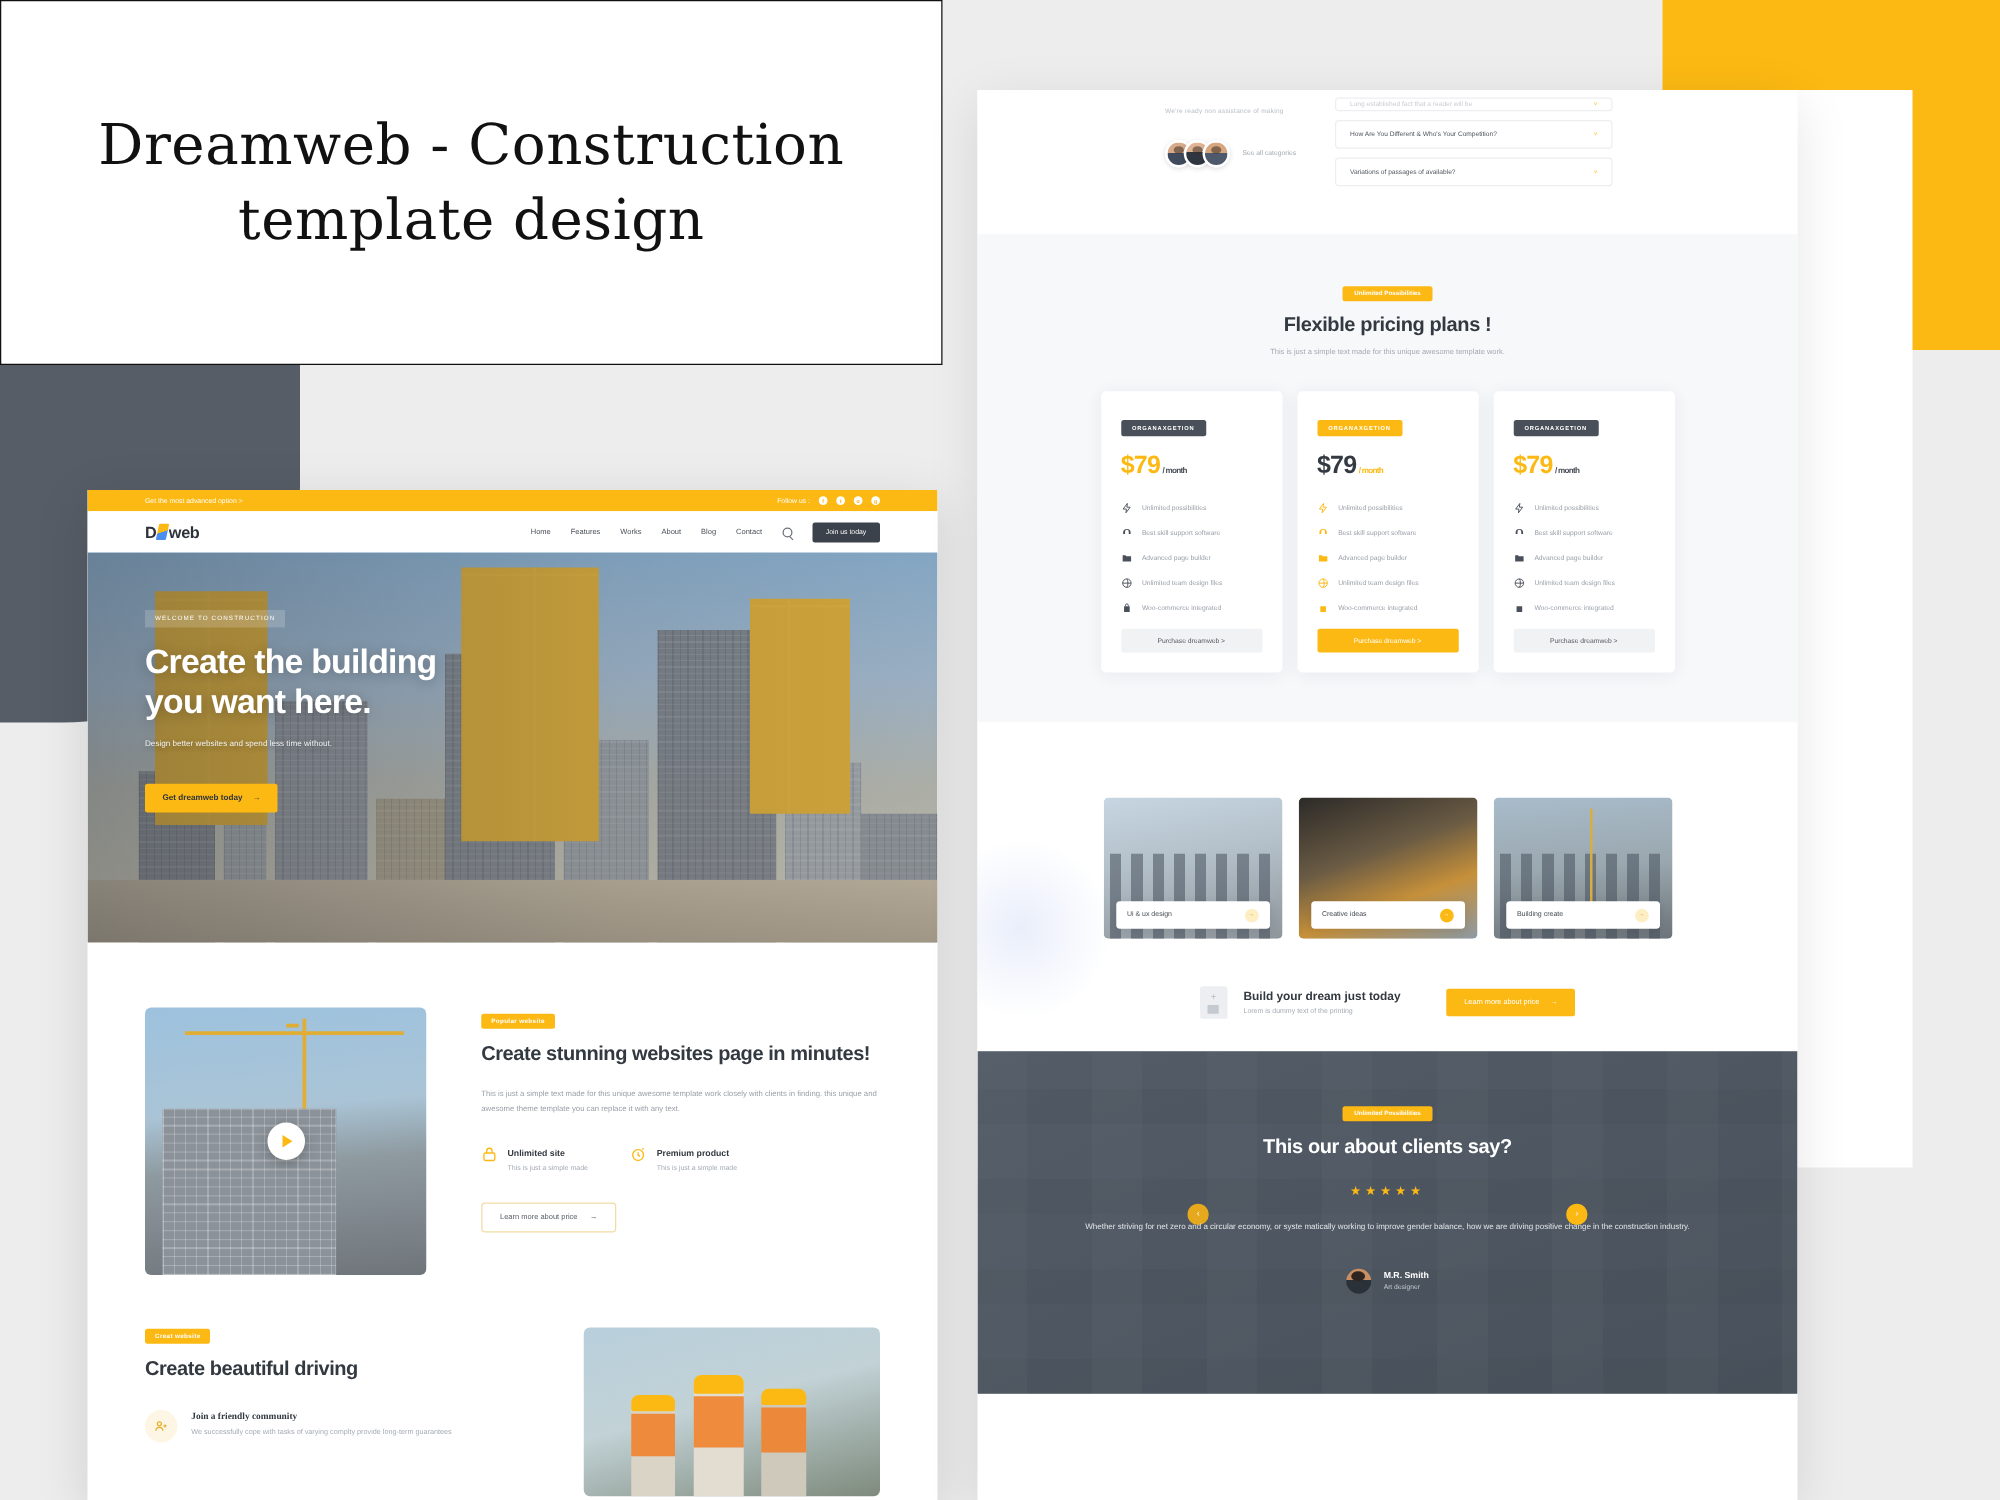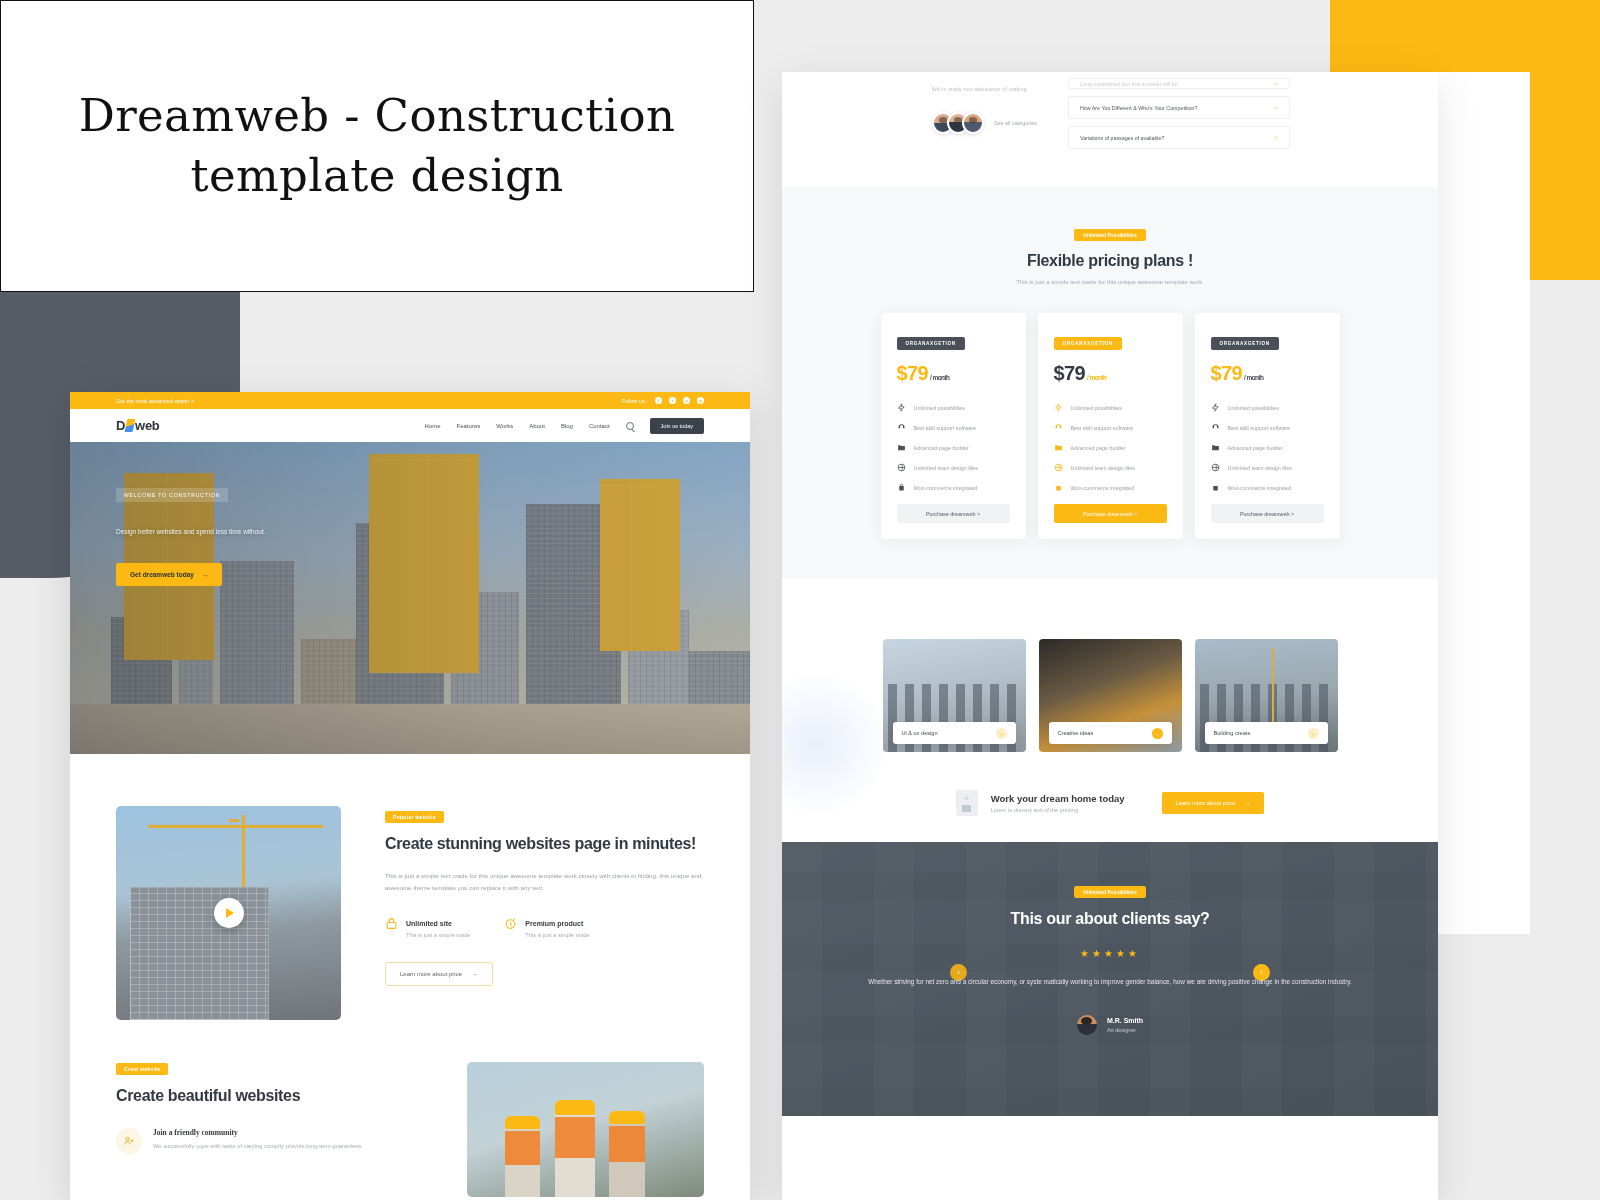--- a/index.html
+++ b/index.html
@@ -366,20 +366,24 @@
       <span class="jib" style="left:0;top:5px;width:110px;"></span>
     </div>
     <div class="crane" style="left:78%;top:12%;width:80px;height:55%;">
       <span class="mast" style="left:30px;top:0;height:100%;"></span>
       <span class="jib" style="left:0;top:5px;width:80px;"></span>
     </div>
     <div class="ground"></div>
     <div class="hero-dim"></div>
     <div class="hero-inner">
       <div class="eyebrow">WELCOME TO CONSTRUCTION</div>
+      <div class="hero-h1">
+        <div>Create the building</div>
+        <div>you want here.</div>
+      </div>
       <div class="hero-sub">Design better websites and spend less time without.</div>
       <div class="btn-hero">
         <span>Get dreamweb today</span>
         <span>→</span>
       </div>
     </div>
   </div>
 
   <div class="sec2">
     <div class="s2-img">
@@ -424,21 +428,21 @@
       <div class="btn-outline">
         <span>Learn more about price</span>
         <span>→</span>
       </div>
     </div>
   </div>
 
   <div class="sec3">
     <div class="s3-body">
       <span class="pill">Creat website</span>
-      <div class="h2">Create beautiful websites</div>
+      <div class="h2">Create beautiful driving</div>
       <div class="s3-item">
         <span class="s3-ic">
           <svg viewBox="0 0 24 24" width="12" height="12" fill="none" stroke="currentColor" stroke-width="2">
             <circle cx="9" cy="8" r="3.2"></circle>
               <path d="M3.5 19c0-3.3 2.5-5.4 5.5-5.4s5.5 2.1 5.5 5.4M18 9v5M15.5 11.5h5"></path>
           </svg>
         </span>
         <span>
           <div class="s3-t">Join a friendly community</div>
           <div class="s3-s">We successfully cope with tasks of varying complty provide long-term guarantees</div>
@@ -649,21 +653,21 @@
         <span class="wlabel">
           <span>Building create</span>
           <span class="warrow pale">→</span>
         </span>
       </div>
     </div>
 
     <div class="cta">
       <span class="cta-ic"></span>
       <span>
-        <div class="cta-t">Work your dream home today</div>
+        <div class="cta-t">Build your dream just today</div>
         <div class="cta-s">Lorem is dummy text of the printing</div>
       </span>
       <span class="cta-btn">
         <span>Learn more about price</span>
         <span>→</span>
       </span>
     </div>
   </div>
 
   <div class="r-testi">

